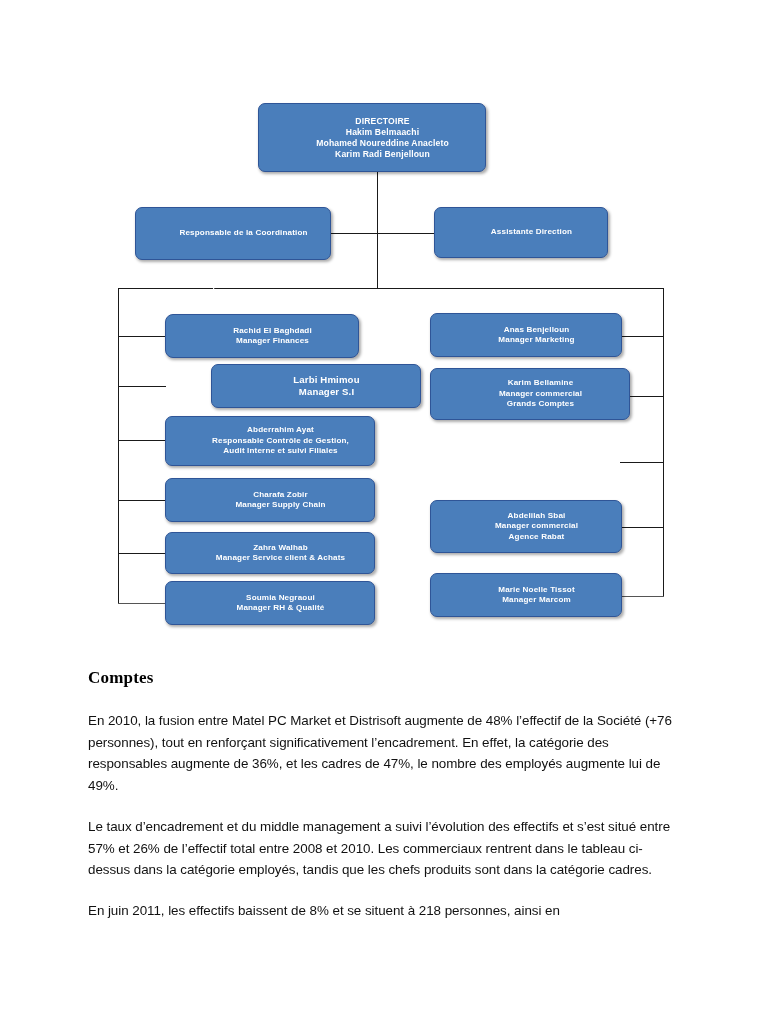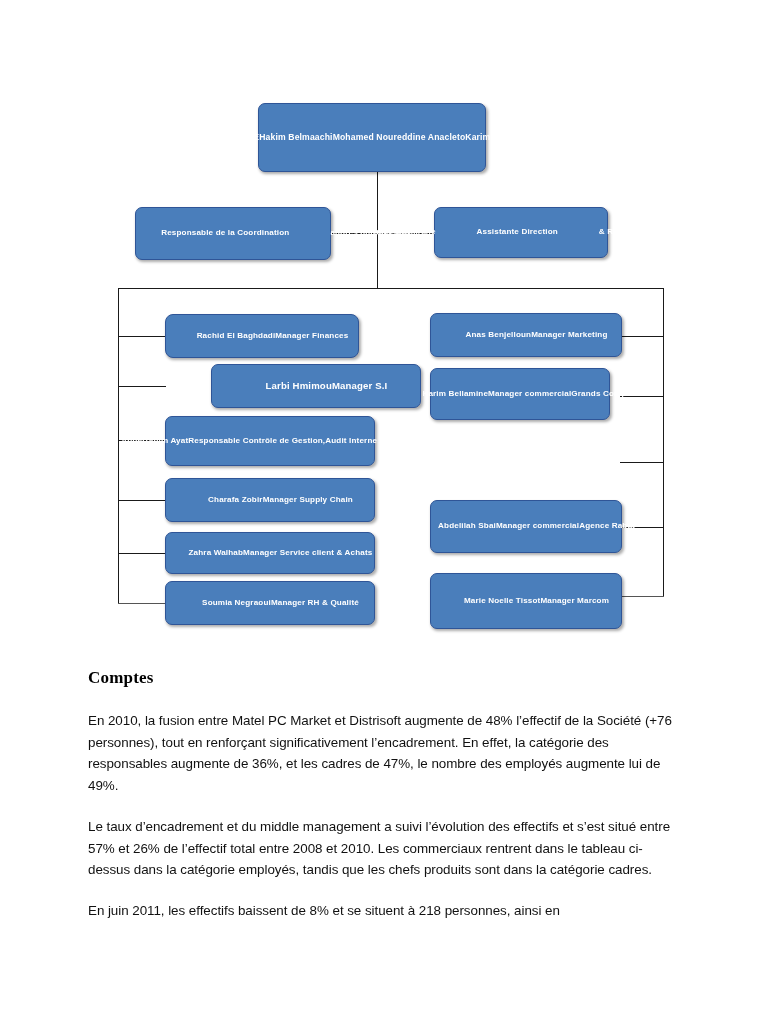--- a/index.html
+++ b/index.html
@@ -29,21 +29,21 @@
   .org-box {
     position: absolute;
     box-sizing: border-box;
     background: #4a7ebb;
     border: 1.4px solid #2f5597;
     border-radius: 7px;
     color: #ffffff;
     font-weight: bold;
     text-align: center;
     display: flex;
-    flex-direction: row;
+    flex-direction: column;
     align-items: center;
     justify-content: center;
     letter-spacing: 0.15px;
     box-shadow: 1.5px 2px 3px rgba(0,0,0,0.33);
     line-height: 1.28;
     z-index: 3;
     padding-left: 21px;
   }
   .org-box .ln { display: block; white-space: nowrap; }
 
@@ -159,34 +159,34 @@
   <div class="org-box box-unit" style="left:165px; top:581px; width:210px; height:44px;">
     <span class="ln">Soumia Negraoui</span>
     <span class="ln">Manager  RH &amp; Qualité</span>
   </div>
 
   <div class="org-box box-unit" style="left:430px; top:313px; width:192px; height:44px;">
     <span class="ln">Anas Benjelloun</span>
     <span class="ln">Manager Marketing</span>
   </div>
 
-  <div class="org-box box-unit" style="left:430px; top:368px; width:180px; height:52px;">
+  <div class="org-box box-unit" style="left:430px; top:368px; width:200px; height:52px;">
     <span class="ln">Karim Bellamine</span>
     <span class="ln">Manager commercial</span>
     <span class="ln">Grands Comptes</span>
   </div>
 
 
   <div class="org-box box-unit" style="left:430px; top:500px; width:192px; height:53px;">
     <span class="ln">Abdelilah Sbai</span>
     <span class="ln">Manager commercial</span>
     <span class="ln">Agence Rabat</span>
   </div>
 
-  <div class="org-box box-unit" style="left:430px; top:573px; width:192px; height:56px;">
+  <div class="org-box box-unit" style="left:430px; top:573px; width:192px; height:44px;">
     <span class="ln">Marie Noelle Tissot</span>
     <span class="ln">Manager  Marcom</span>
   </div>
 
 </div>
 
 <div id="article">
   <h2>Comptes</h2>
   <p>En 2010, la fusion entre Matel PC Market et Distrisoft augmente de 48% l’effectif de la Société (+76 personnes), tout en renforçant significativement l’encadrement. En effet, la catégorie des responsables augmente de 36%, et les cadres de 47%, le nombre des employés augmente lui de 49%.</p>
   <p>Le taux d’encadrement et du middle management a suivi l’évolution des effectifs et s’est situé entre 57% et 26% de l’effectif total entre 2008 et 2010. Les commerciaux rentrent dans le tableau ci-dessus dans la catégorie employés, tandis que les chefs produits sont dans la catégorie cadres.</p>

